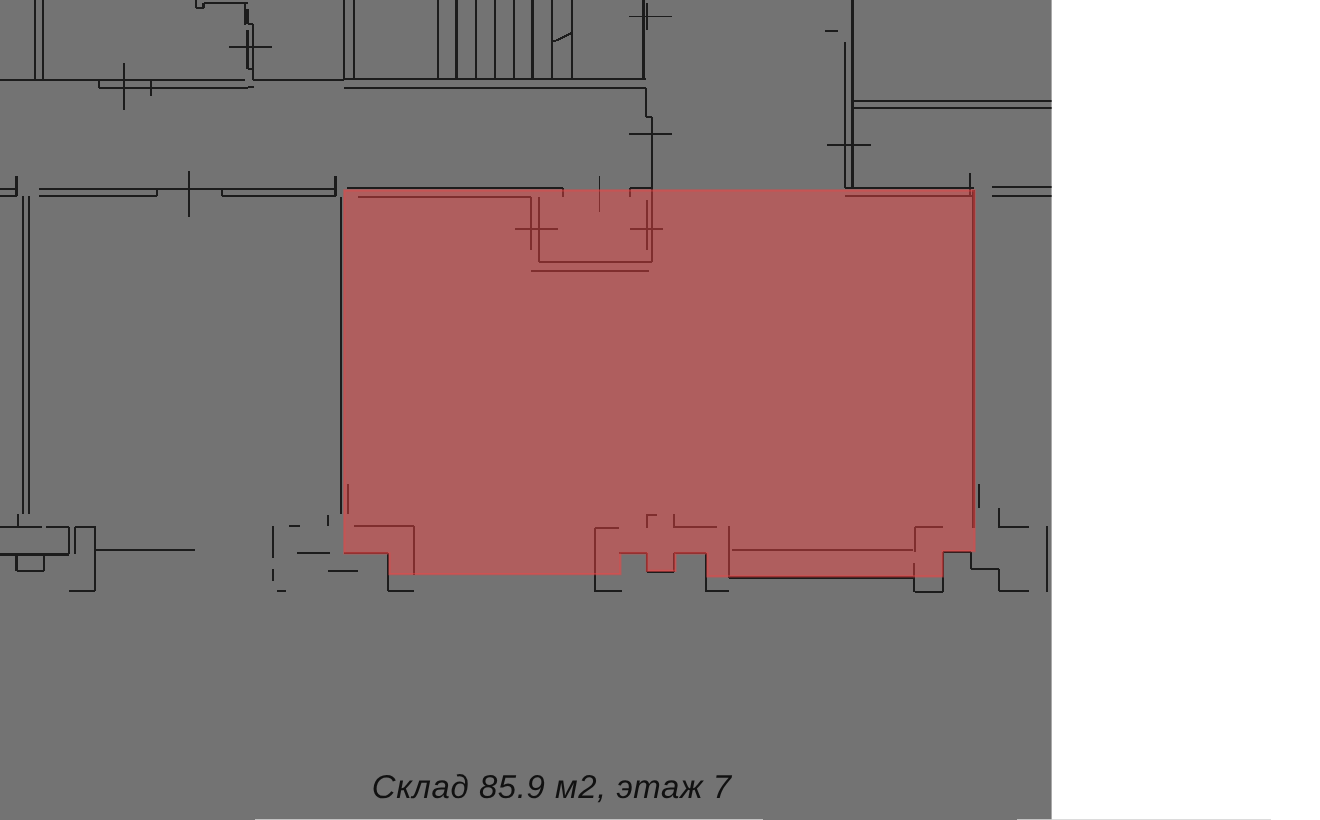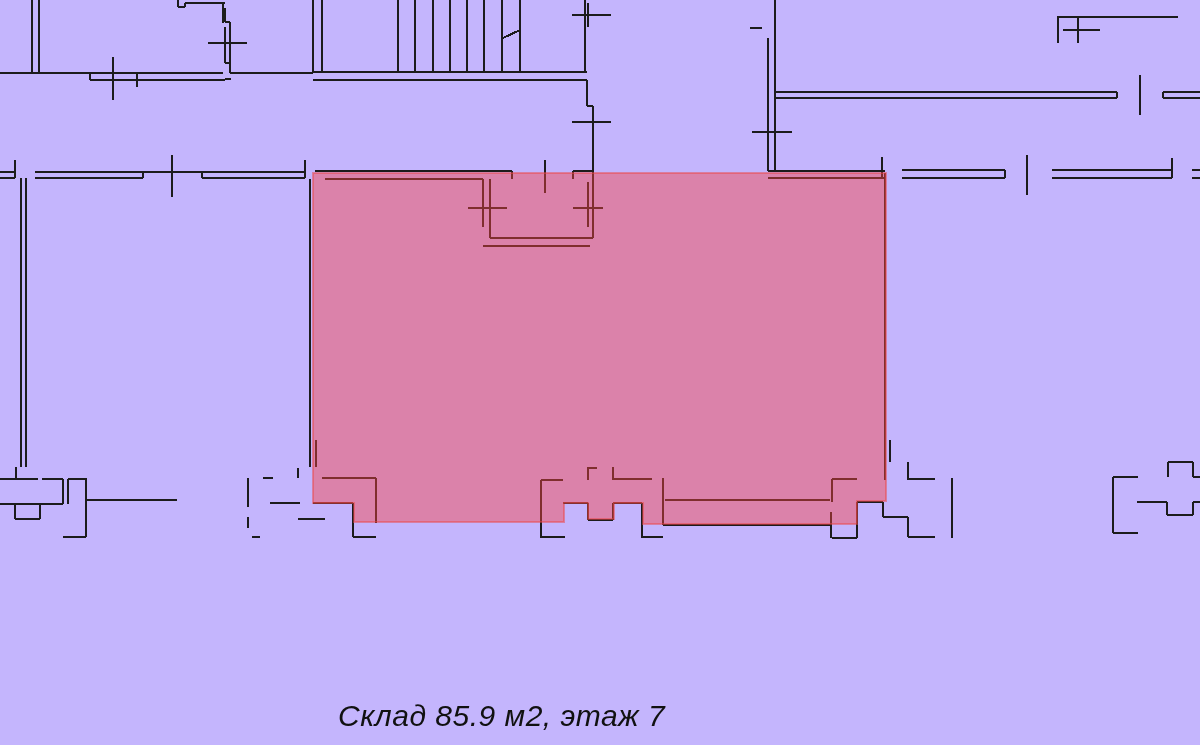--- a/index.html
+++ b/index.html
@@ -3,23 +3,23 @@
 <meta charset="utf-8">
 <style>
   html, body {
     margin: 0;
     padding: 0;
     background: #ffffff;
     font-family: "Liberation Sans", sans-serif;
   }
   .stage {
     position: relative;
-    width: 1200px;
+    width: 956px;
     height: 745px;
-    background: #c4b5fd;
+    background: #737373;
     overflow: hidden;
   }
   .plan-svg {
     position: absolute;
     left: 0;
     top: 0;
     display: block;
   }
   .caption {
     position: absolute;

